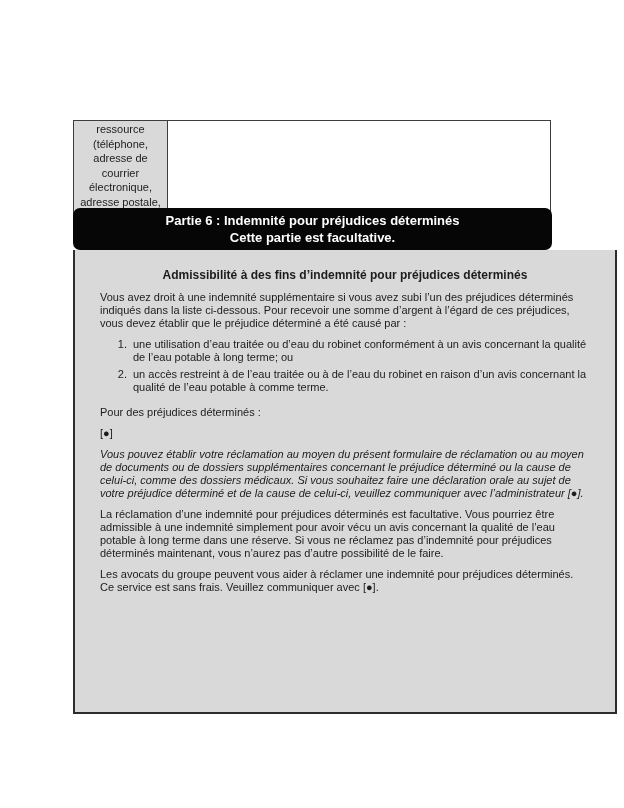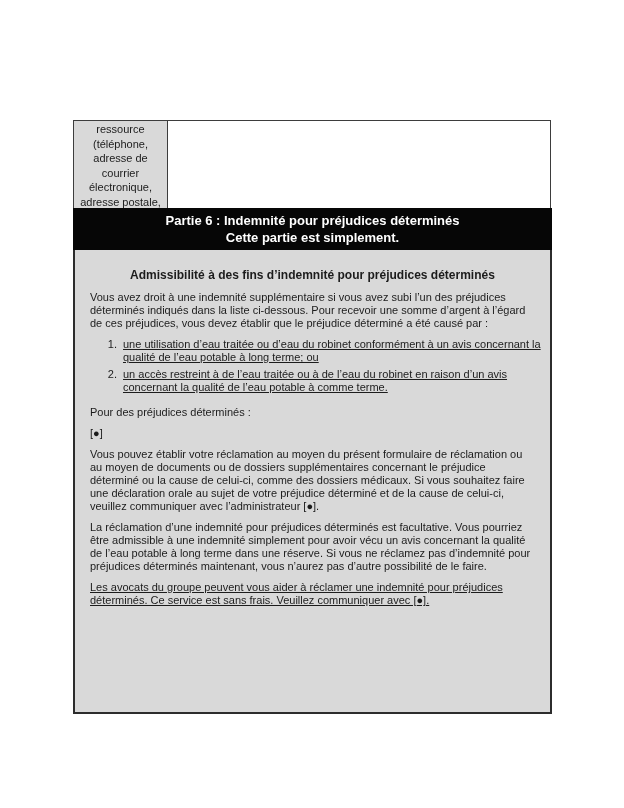--- a/index.html
+++ b/index.html
@@ -53,77 +53,77 @@
     width: 479px;
     height: 42px;
     box-sizing: border-box;
     background: #060606;
     color: #ffffff;
     text-align: center;
     font-weight: bold;
     font-size: 13px;
     line-height: 17px;
     padding-top: 4px;
+    border-radius: 7px;
   }
 
   
   .part6-body {
     position: absolute;
     left: 73px;
     top: 250px;
-    width: 479px;
+    width: 544px;
     height: 464px;
     box-sizing: border-box;
     background: #d9d9d9;
     border: 2px solid #2c2c2c;
     border-top: none;
-    padding: 0 7px;
+    padding: 0 17px;
     font-size: 11px;
     line-height: 13px;
   }
   .body-heading {
     margin: 18px 0 0 0;
     text-align: center;
     font-weight: bold;
     font-size: 12px;
     line-height: 15px;
   }
   .part6-body p {
     margin: 8px;
   }
   .p-intro       { margin-top: 20px; }
   .causes-list {
     margin: 4px 0 12px 0;
     padding: 0 0 0 38px;
-    text-decoration: underline;
   }
   .causes-list li {
     margin: 0 0 4px 0;
     padding-left: 3px;
   }
   .p-list-label  { margin-top: 17px; }
   .p-placeholder { margin-top: 1px; }
-  .p-claim       { margin-top: 21px; }
+  .p-claim       { margin-top: 21px; font-style: italic; }
   .p-witness     { margin-top: 13px; }
   .p-optional    { margin-top: 23px; }
-  .p-lawyers     { margin-top: 16px; text-decoration: underline; }
+  .p-lawyers     { margin-top: 16px; }
 </style>
 </head>
 <body>
 
 <div class="page">
 
   <div class="contact-table">
     <div class="contact-label">ressource (téléphone, adresse de courrier électronique, adresse postale, etc.)</div>
     <div class="contact-value"></div>
   </div>
 
   <div class="part6-header">
     <div>Partie 6 : Indemnité pour préjudices déterminés</div>
-    <div>Cette partie est simplement.</div>
+    <div>Cette partie est facultative.</div>
   </div>
 
   <div class="part6-body">
     <div class="body-heading">Admissibilité à des fins d’indemnité pour préjudices déterminés</div>
 
     <p class="p-intro">Vous avez droit à une indemnité supplémentaire si vous avez subi l’un des préjudices déterminés indiqués dans la liste ci-dessous. Pour recevoir une somme d’argent à l’égard de ces préjudices, vous devez établir que le préjudice déterminé a été causé par :</p>
 
     <ol class="causes-list">
       <li>une utilisation d’eau traitée ou d’eau du robinet conformément à un avis concernant la qualité de l’eau potable à long terme; ou</li>
       <li>un accès restreint à de l’eau traitée ou à de l’eau du robinet en raison d’un avis concernant la qualité de l’eau potable à comme terme.</li>

